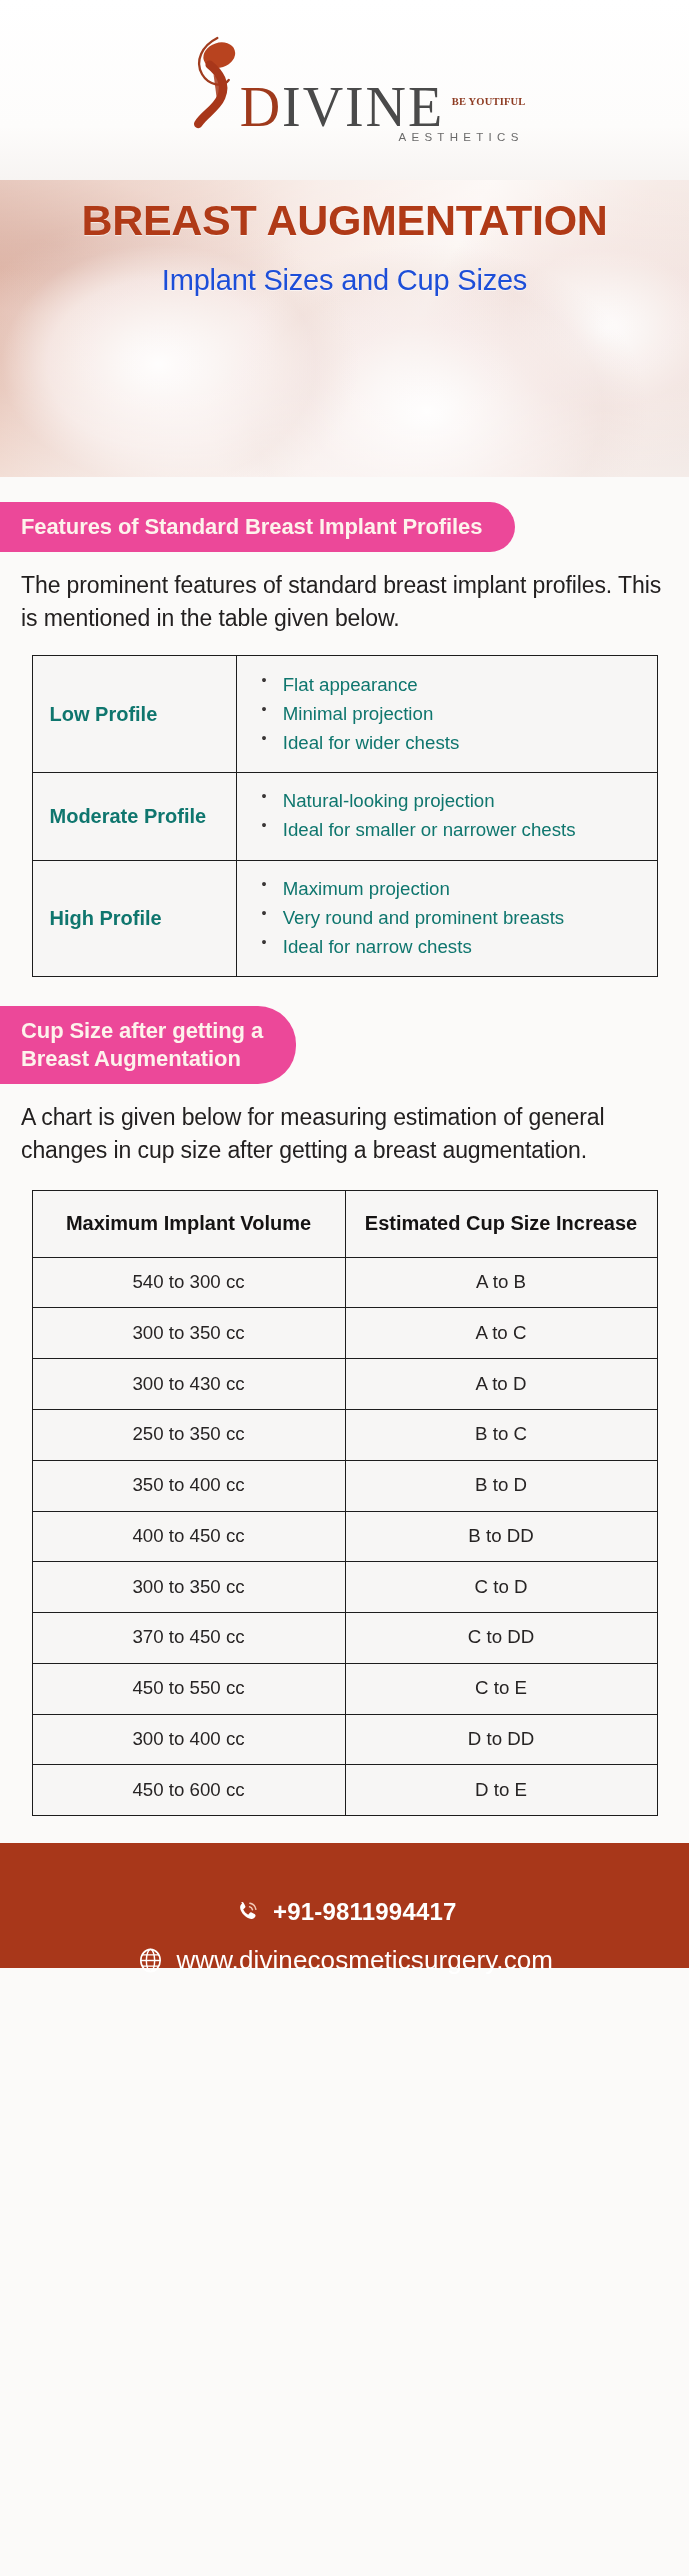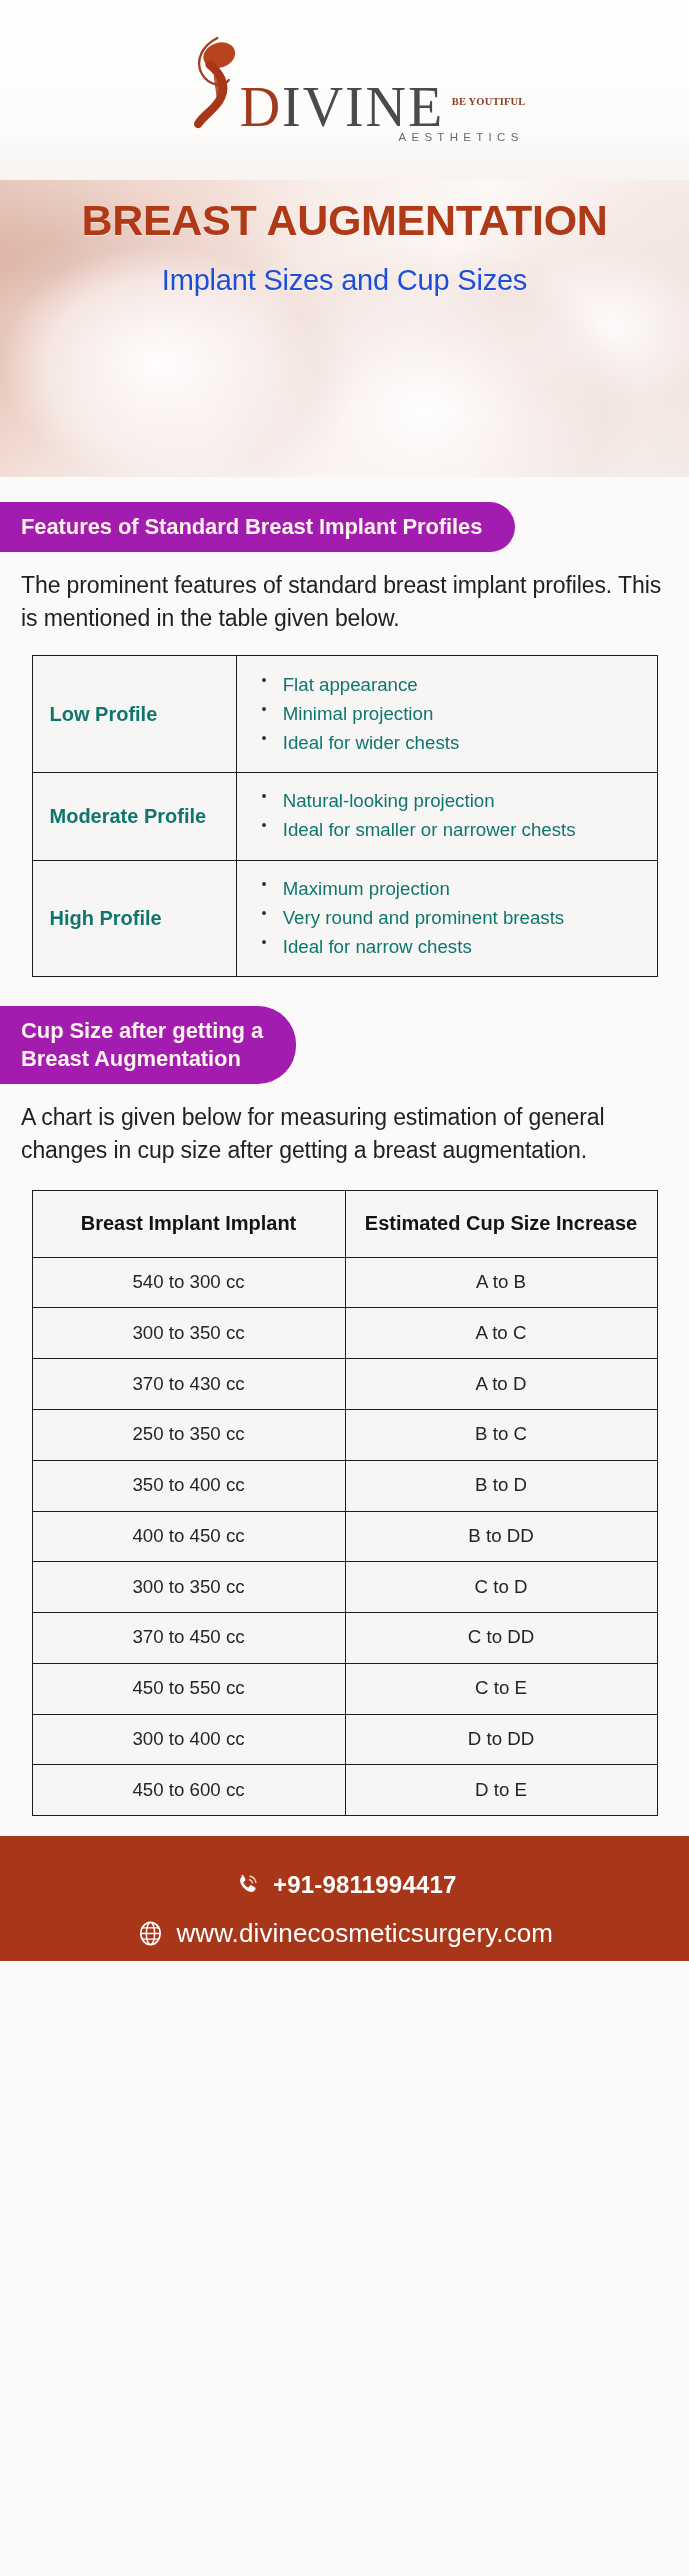--- a/index.html
+++ b/index.html
@@ -117,21 +117,21 @@
     font-size: 29px;
     color: #1d4ed8;
     letter-spacing: -0.2px;
     text-shadow: 0 1px 1px rgba(255,255,255,0.6);
   }
 
   
   .content { padding: 0 0 0 0; background: #fbfaf9; }
 
   .section-bar {
-    background: #a21caf;
+    background: #ec4899;
     color: #fdf3ec;
     font-size: 22px;
     font-weight: bold;
     padding: 10.5px 33px 11.5px 21px;
     border-radius: 0 38px 38px 0;
     display: inline-block;
     line-height: 1.27;
     letter-spacing: -0.1px;
   }
   .bar-row { margin-top: 29px; }
@@ -198,24 +198,24 @@
   .cup-tbl th.c1 { width: 313px; }
   .cup-tbl td {
     font-size: 18.7px;
     color: #272424;
     text-align: center;
     padding: 13.4px 9.6px 14.4px;
   }
 
   
   .footer {
-    margin-top: 20px;
+    margin-top: 27px;
     background: #a8371a;
     height: 125px;
-    padding-top: 34px;
+    padding-top: 54px;
     text-align: center;
   }
   .f-line {
     display: flex;
     align-items: center;
     justify-content: center;
     gap: 11.5px;
     color: #ffffff;
   }
   .f-line + .f-line { margin-top: 19px; }
@@ -307,35 +307,35 @@
         <div>Cup Size after getting a</div>
         <div>Breast Augmentation</div>
       </div>
     </div>
 
     <p class="para">A chart is given below for measuring estimation of general changes in cup size after getting a breast augmentation.</p>
 
     <table class="tbl cup-tbl">
       <thead>
         <tr>
-          <th class="c1">Breast Implant Implant</th>
+          <th class="c1">Maximum Implant Volume</th>
           <th>Estimated Cup Size Increase</th>
         </tr>
       </thead>
       <tbody id="cup-body">
           <tr>
             <td>540 to 300 cc</td>
             <td>A to B</td>
           </tr>
           <tr>
             <td>300 to 350 cc</td>
             <td>A to C</td>
           </tr>
           <tr>
-            <td>370 to 430 cc</td>
+            <td>300 to 430 cc</td>
             <td>A to D</td>
           </tr>
           <tr>
             <td>250 to 350 cc</td>
             <td>B to C</td>
           </tr>
           <tr>
             <td>350 to 400 cc</td>
             <td>B to D</td>
           </tr>

